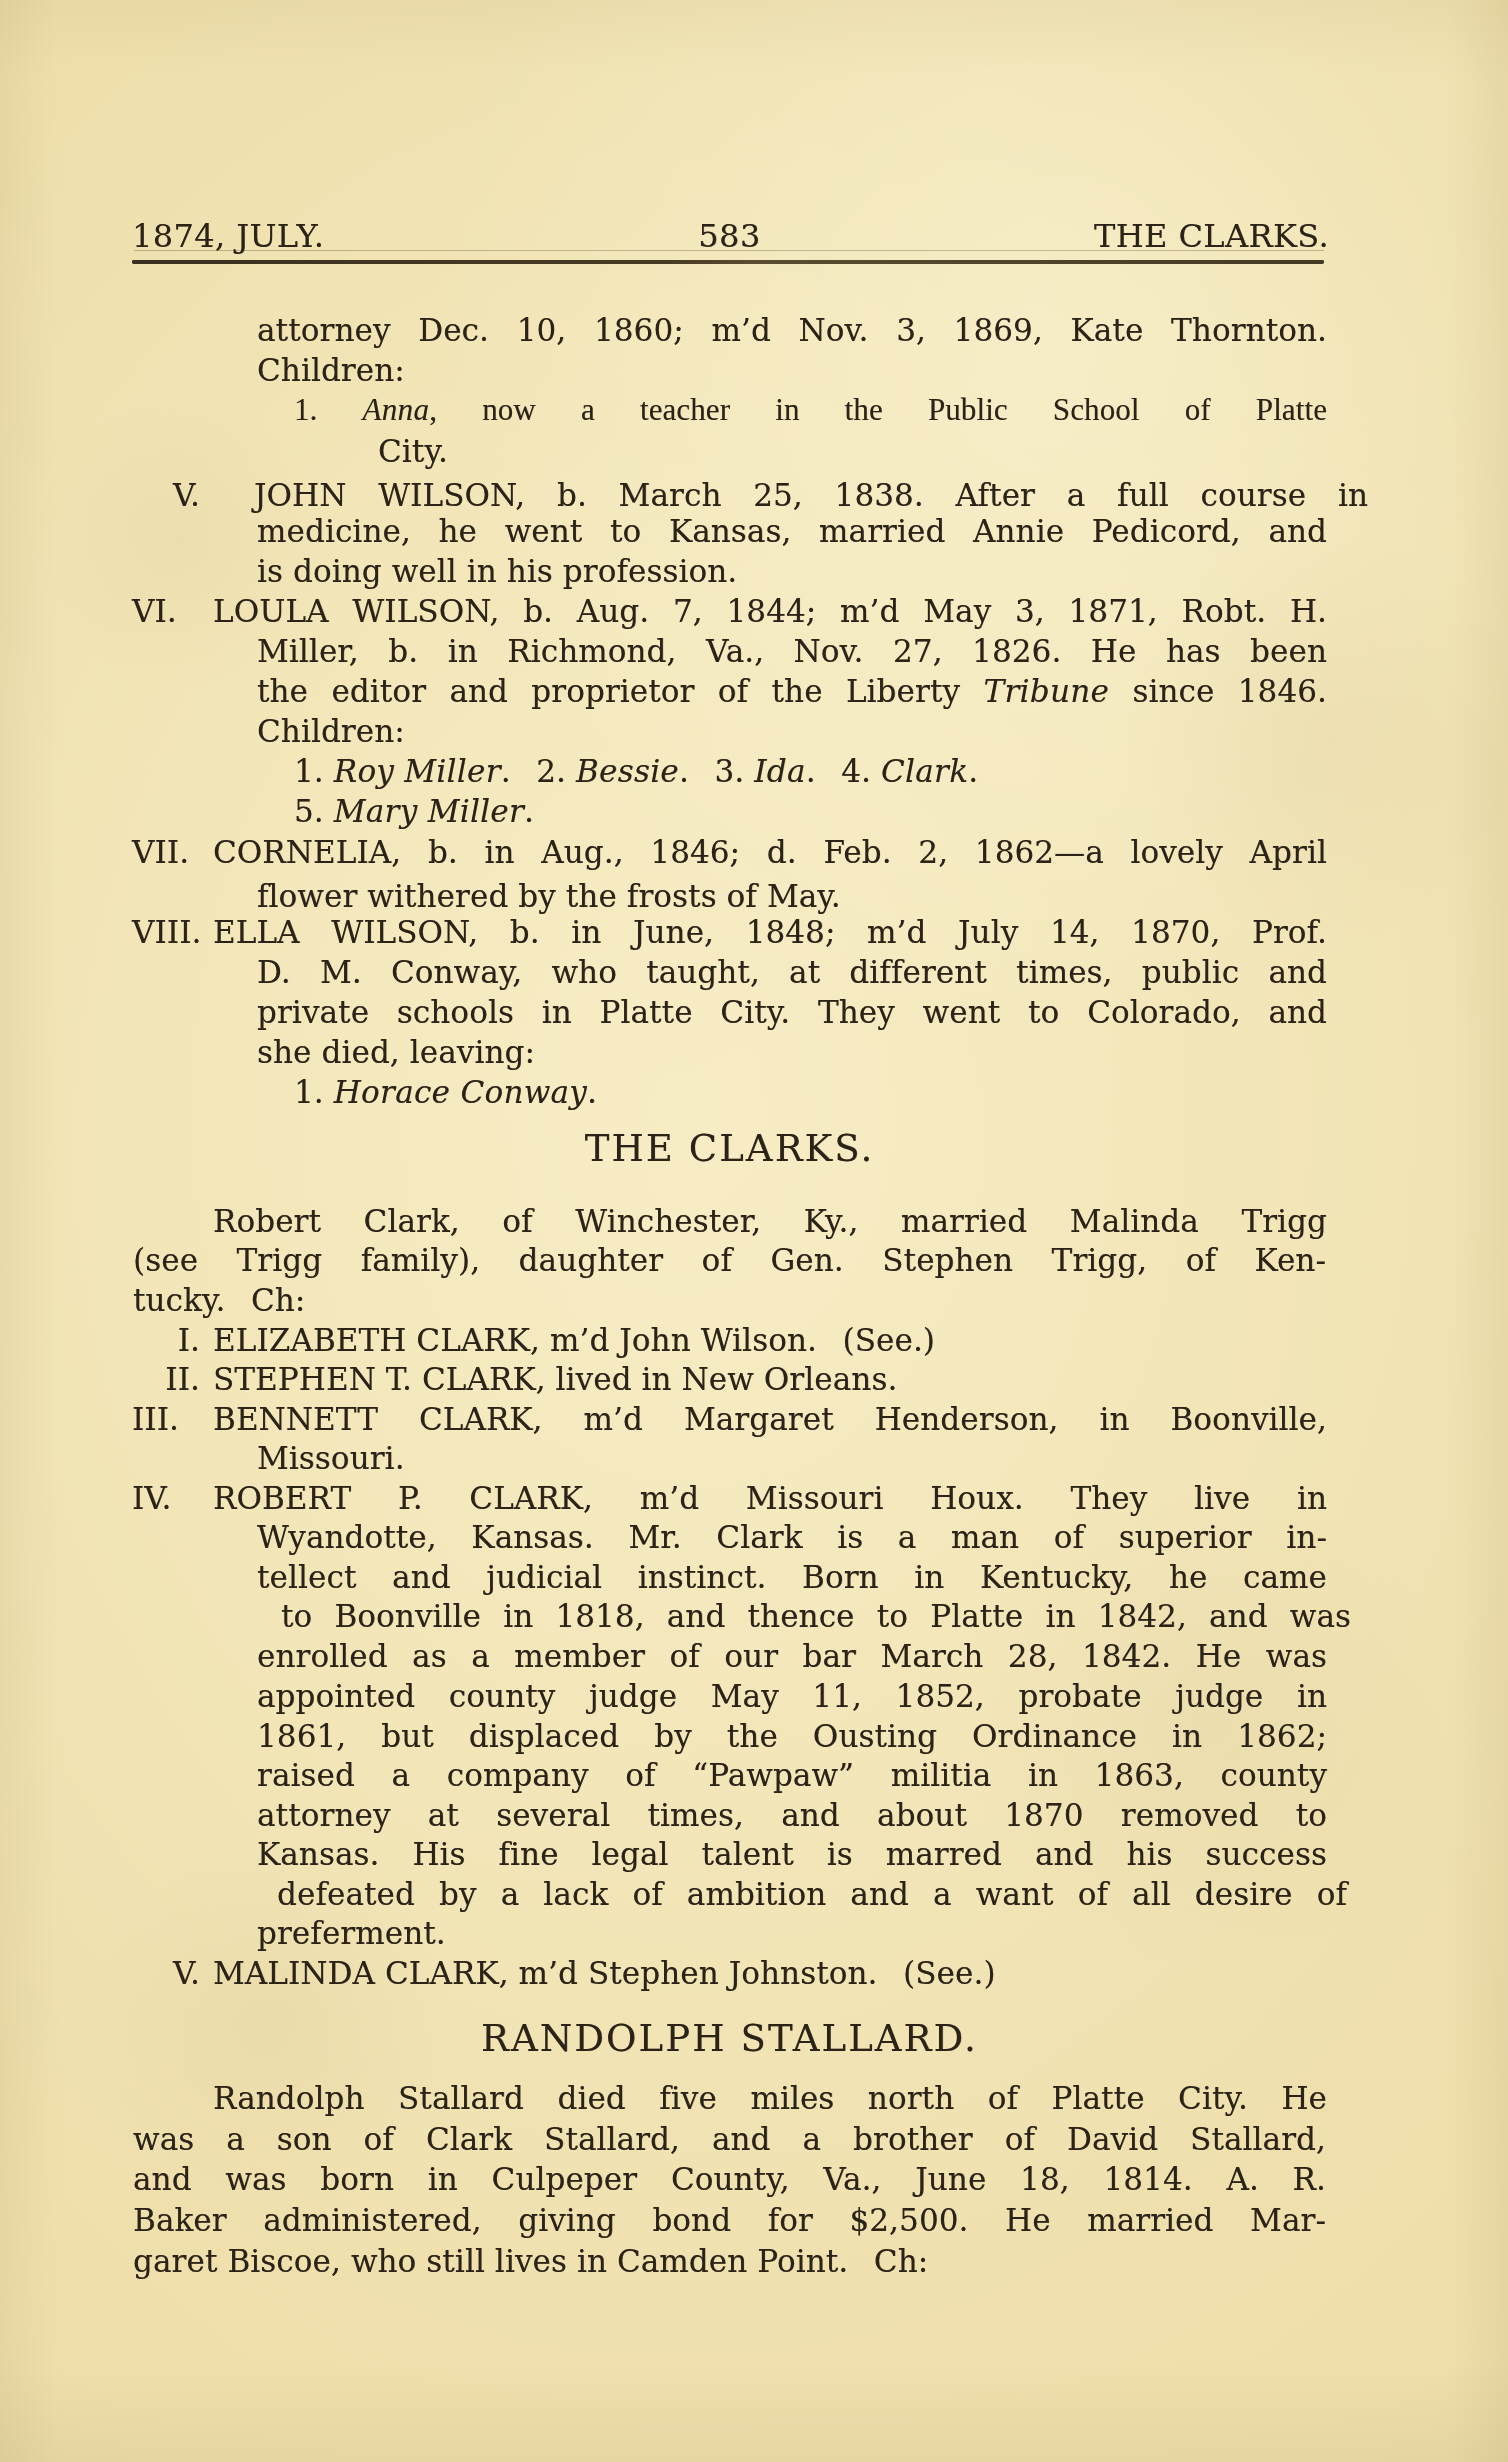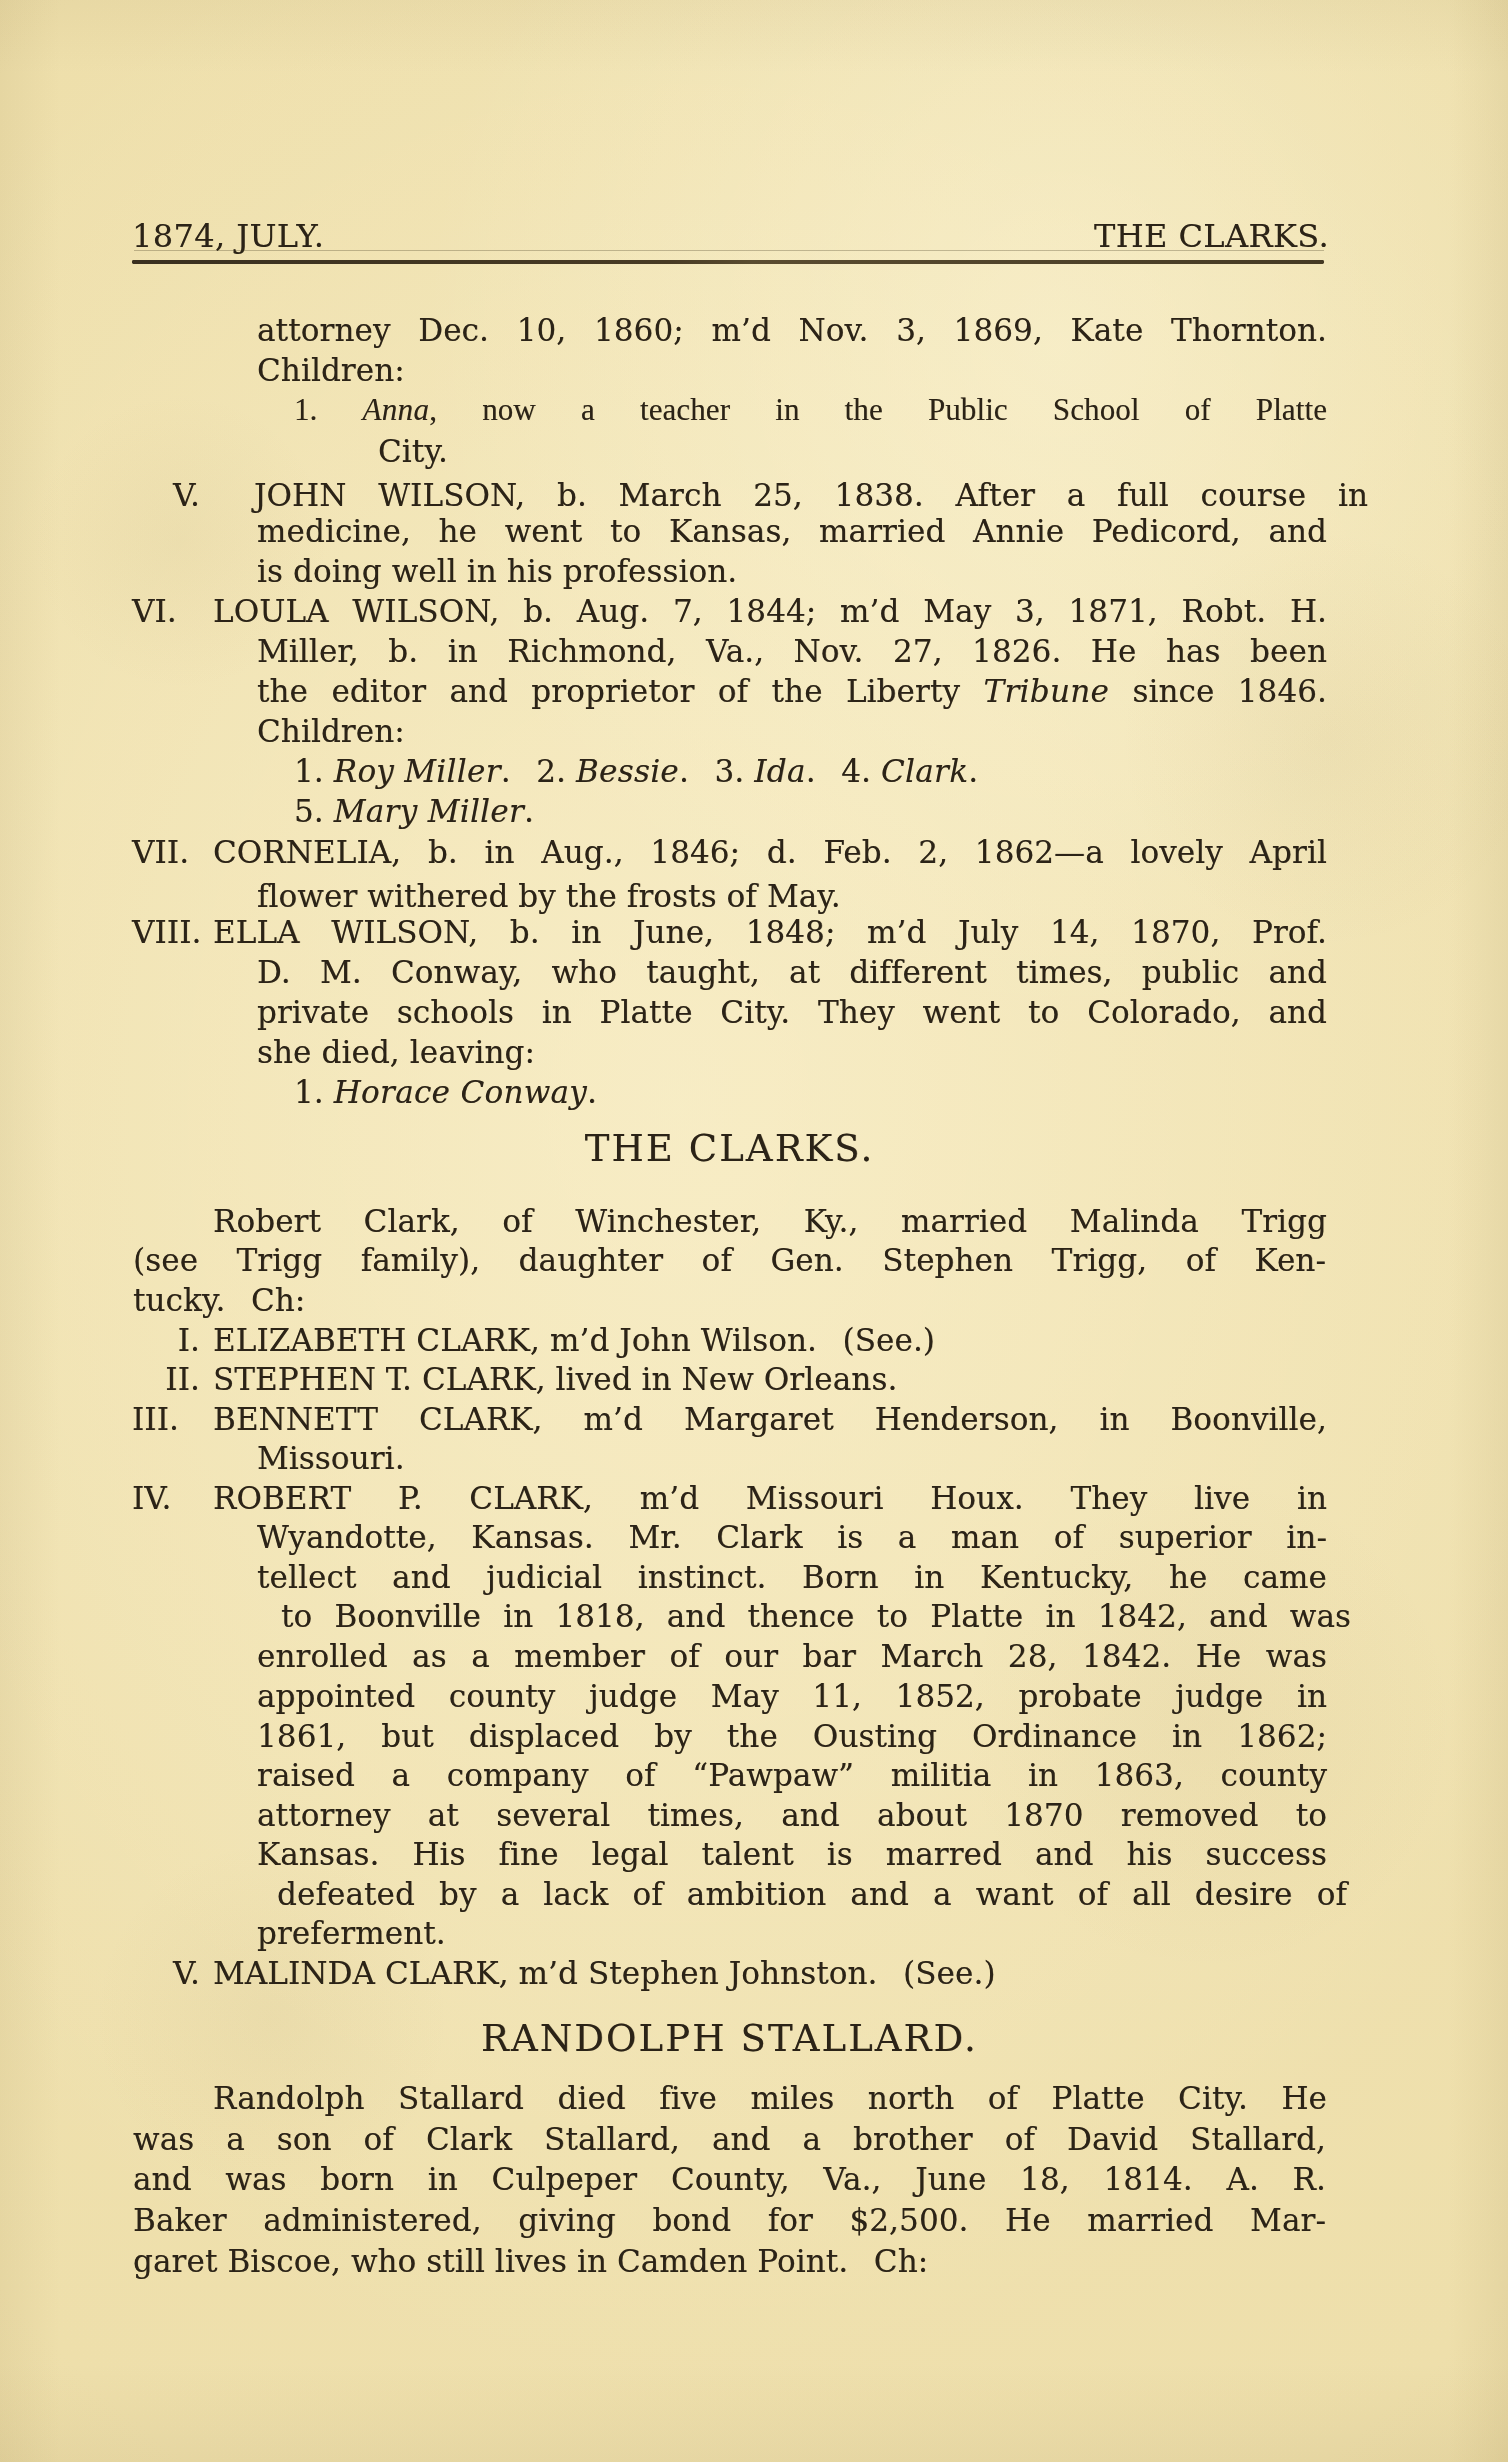--- a/index.html
+++ b/index.html
@@ -62,20 +62,21 @@
     position: absolute; left: 132px; width: 1195px; text-align: center;
     font-size: 37px; line-height: 43px; letter-spacing: 2.1px; white-space: nowrap;
   }
   i { letter-spacing: 0.3px; }
 </style>
 </head>
 <body>
 
 <div class="page">
   <div class="hdr hdr-left ink">1874, JULY.</div>
+  <div class="hdr hdr-center ink">583</div>
   <div class="hdr hdr-right ink">THE CLARKS.</div>
   <div class="rule-thin"></div>
   <div class="rule-thick"></div>
   <div>
       <div class="ink ln cont j" style="top: 310px;">attorney Dec. 10, 1860; m’d Nov. 3, 1869, Kate Thornton.</div>
       <div class="ink ln cont" style="top: 350px;">Children:</div>
       <div class="ink ln child j" style="top: 390px;">1. <i>Anna</i>, now a teacher in the Public School of Platte</div>
       <div class="ink ln childcont" style="top: 431px;">City.</div>
       <div class="ink ln roman j" style="top: 475px; margin-left: 41px;"><span class="rn">V.</span><span>JOHN WILSON, b. March 25, 1838. After a full course in</span></div>
       <div class="ink ln cont j" style="top: 511px;">medicine, he went to Kansas, married Annie Pedicord, and</div>

